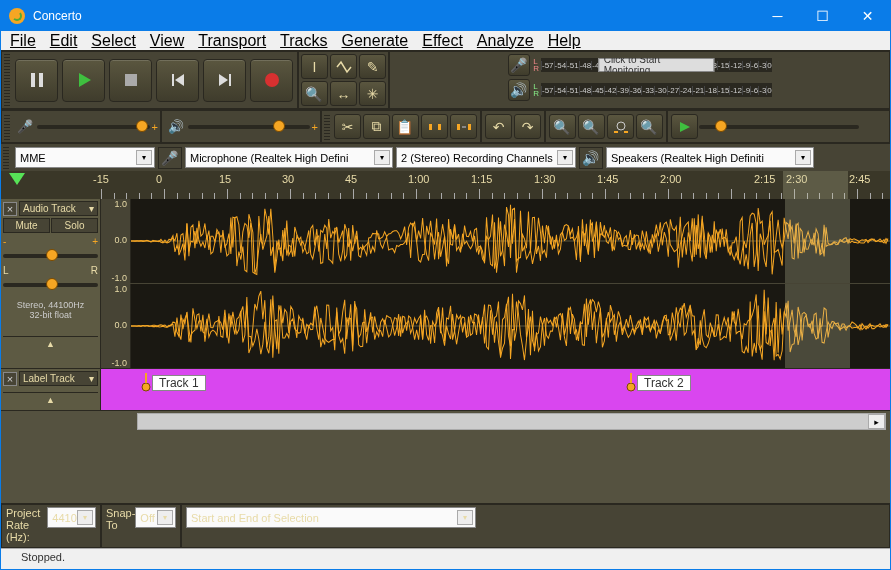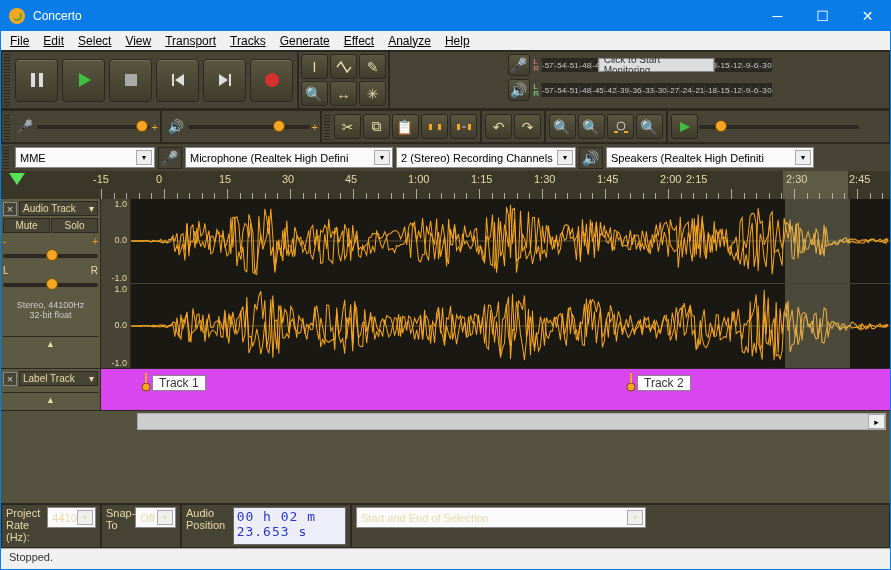--- a/index.html
+++ b/index.html
@@ -3,21 +3,21 @@
 <meta charset="utf-8">
 <style>
 * { box-sizing: border-box; margin: 0; padding: 0; font-family: "Segoe UI", Tahoma, sans-serif; }
 body { background: #0a7ce8; width: 891px; height: 570px; overflow: hidden; position: relative; }
 .window { position: absolute; inset: 0; border: 1px solid #0a7ce8; display: flex; flex-direction: column; }
 .titlebar { height: 30px; background: #0a7ce8; display: flex; align-items: center; color: #fff; font-size: 12px; }
 .titlebar .icon { width: 16px; height: 16px; margin: 0 8px; background: #f6a623; border-radius: 50%; display:inline-block; position:relative;}
 .titlebar .icon::after{content:"";position:absolute;left:3px;top:3px;width:6px;height:6px;border:2px solid #5a3;border-radius:50%;border-top-color:transparent;border-left-color:transparent;}
 .titlebar .title { flex: 1; }
 .titlebar .winbtn { width: 45px; height: 30px; display: flex; align-items: center; justify-content: center; color: #fff; font-size: 14px; }
-.menubar { height: 19px; background: #f0f0f0; display: flex; align-items: center; font-size: 12px; padding: 0 2px; }
+.menubar { height: 19px; background: #f0f0f0; display: flex; align-items: center; font-size: 16px; padding: 0 2px; }
 .menubar span { padding: 1px 7px; cursor: default; }
 .menubar span u { text-decoration: underline; }
 .toolzone { background: #474435; display: flex; flex-wrap: wrap; border-top:1px solid #2a2820;}
 .panel { border: 1px solid #2a2820; background: #474435; display: flex; align-items: center; padding: 2px; }
 .grip { width: 6px; align-self: stretch; background: repeating-linear-gradient(0deg,#2a2820 0 1px,transparent 1px 3px); margin-right: 3px; }
 .btn { width: 43px; height: 43px; background: linear-gradient(#5a563f,#3f3c2c); border: 1px solid #2a2820; border-radius: 4px; margin: 2px; display: flex; align-items: center; justify-content: center; color: #ddd; box-shadow: inset 0 1px 0 rgba(255,255,255,.15);}
 .btn svg, .btn .glyph { width: 18px; height: 18px; }
 .sbtn { width: 27px; height: 25px; background: linear-gradient(#5a563f,#3f3c2c); border: 1px solid #2a2820; border-radius: 3px; margin: 1px; display: flex; align-items: center; justify-content: center; color: #e8dba8; font-size: 14px;}
 .slider-h { height: 18px; position: relative; display:flex;align-items:center;}
 .slider-h .track { height: 4px; width: 100%; background: #2a2820; border-radius: 2px; }
@@ -56,21 +56,21 @@
 .labelflag { position: absolute; top: 4px; display:flex; align-items:center; }
 .labelflag .pin { width: 10px; height: 20px; }
 .labelflag .txt { background: #fff; border: 1px solid #888; padding: 0 6px; font-size: 12px; color: #333; margin-left: 1px; }
 .scrollh{height:17px;background:#f0f0f0;border:1px solid #aaa;position:relative;margin:2px 4px 4px 136px;}
 .scrollh .thumb{position:absolute;left:0;top:0;bottom:0;width:100%;background:#cdcdcd;}
 .scrollh .arrow{position:absolute;top:0;width:17px;height:15px;background:#eee;border:1px solid #aaa;display:flex;align-items:center;justify-content:center;font-size:9px;}
 .statusrow{background:#474435;display:flex;border-top:1px solid #2a2820;}
 .statuscell{border:1px solid #2a2820;padding:2px 4px;color:#e8dba8;font-size:11px;display:flex;flex-direction:row;}
 .statuscell .label{font-size:11px;margin-bottom:2px;}
 .timecode{background:#eeeef8;border:1px solid #666;padding:1px 3px;font-family:monospace;font-size:13px;color:#2838c8;letter-spacing:1px; display:inline-block;}
-.statusbar{height:21px;background:#f0f0f0;border-top:1px solid #aaa;font-size:11px;padding:2px 8px;color:#333;}
+.statusbar{height:21px;background:#f0f0f0;border-top:1px solid #aaa;font-size:11px;padding:2px 20px;color:#333;}
 .monitor-overlay{position:absolute;left:50%;transform:translateX(-50%);top:0;bottom:0;background:#ddd;padding:0 4px;font-size:10px;color:#333;display:flex;align-items:center;border:1px solid #888;}
 </style>
 </head>
 <body>
 
 <div class="window">
 
   <div class="titlebar">
     <span class="icon"></span>
     <span class="title">Concerto</span>
@@ -354,21 +354,21 @@
         <div class="tickmark" style="left: 516.6px;"></div>
         <div class="tickmark" style="left: 529.2px;"></div>
         <div class="tickmark" style="left: 541.8px;"></div>
         <div class="tickmark" style="left: 554.4px;"></div>
         <span class="ticklabel" style="left: 559px;">2:00</span>
         <div class="tickmark" style="left: 567px; height: 10px;"></div>
         <div class="tickmark" style="left: 579.6px;"></div>
         <div class="tickmark" style="left: 592.2px;"></div>
         <div class="tickmark" style="left: 604.8px;"></div>
         <div class="tickmark" style="left: 617.4px;"></div>
-        <span class="ticklabel" style="left: 585px;">2:15</span>
+        <span class="ticklabel" style="left: 653px;">2:15</span>
         <div class="tickmark" style="left: 630px; height: 10px;"></div>
         <div class="tickmark" style="left: 642.6px;"></div>
         <div class="tickmark" style="left: 655.2px;"></div>
         <div class="tickmark" style="left: 667.8px;"></div>
         <div class="tickmark" style="left: 680.4px;"></div>
         <span class="ticklabel" style="left: 685px;">2:30</span>
         <div class="tickmark" style="left: 693px; height: 10px;"></div>
         <div class="tickmark" style="left: 705.6px;"></div>
         <div class="tickmark" style="left: 718.2px;"></div>
         <div class="tickmark" style="left: 730.8px;"></div>
@@ -490,24 +490,20 @@
           <div class="arrow">▾</div>
         </div>
     </div>
     <div class="statuscell" style="width:80px">
       <span class="label">Snap-To</span>
       <div class="combo" style="width:72px">
           <span>Off</span>
           <div class="arrow">▾</div>
         </div>
     </div>
-    <div class="statuscell" style="width:170px">
-      <span class="label">Audio Position</span>
-      <span class="timecode">00 h 02 m 23.653 s</span>
-    </div>
     <div class="statuscell" style="flex:1">
       <div class="combo" style="width:290px;margin-bottom:2px">
           <span>Start and End of Selection</span>
           <div class="arrow">▾</div>
         </div>
     </div>
   </div>
 
   <div class="statusbar">
     <span>Stopped.</span>

